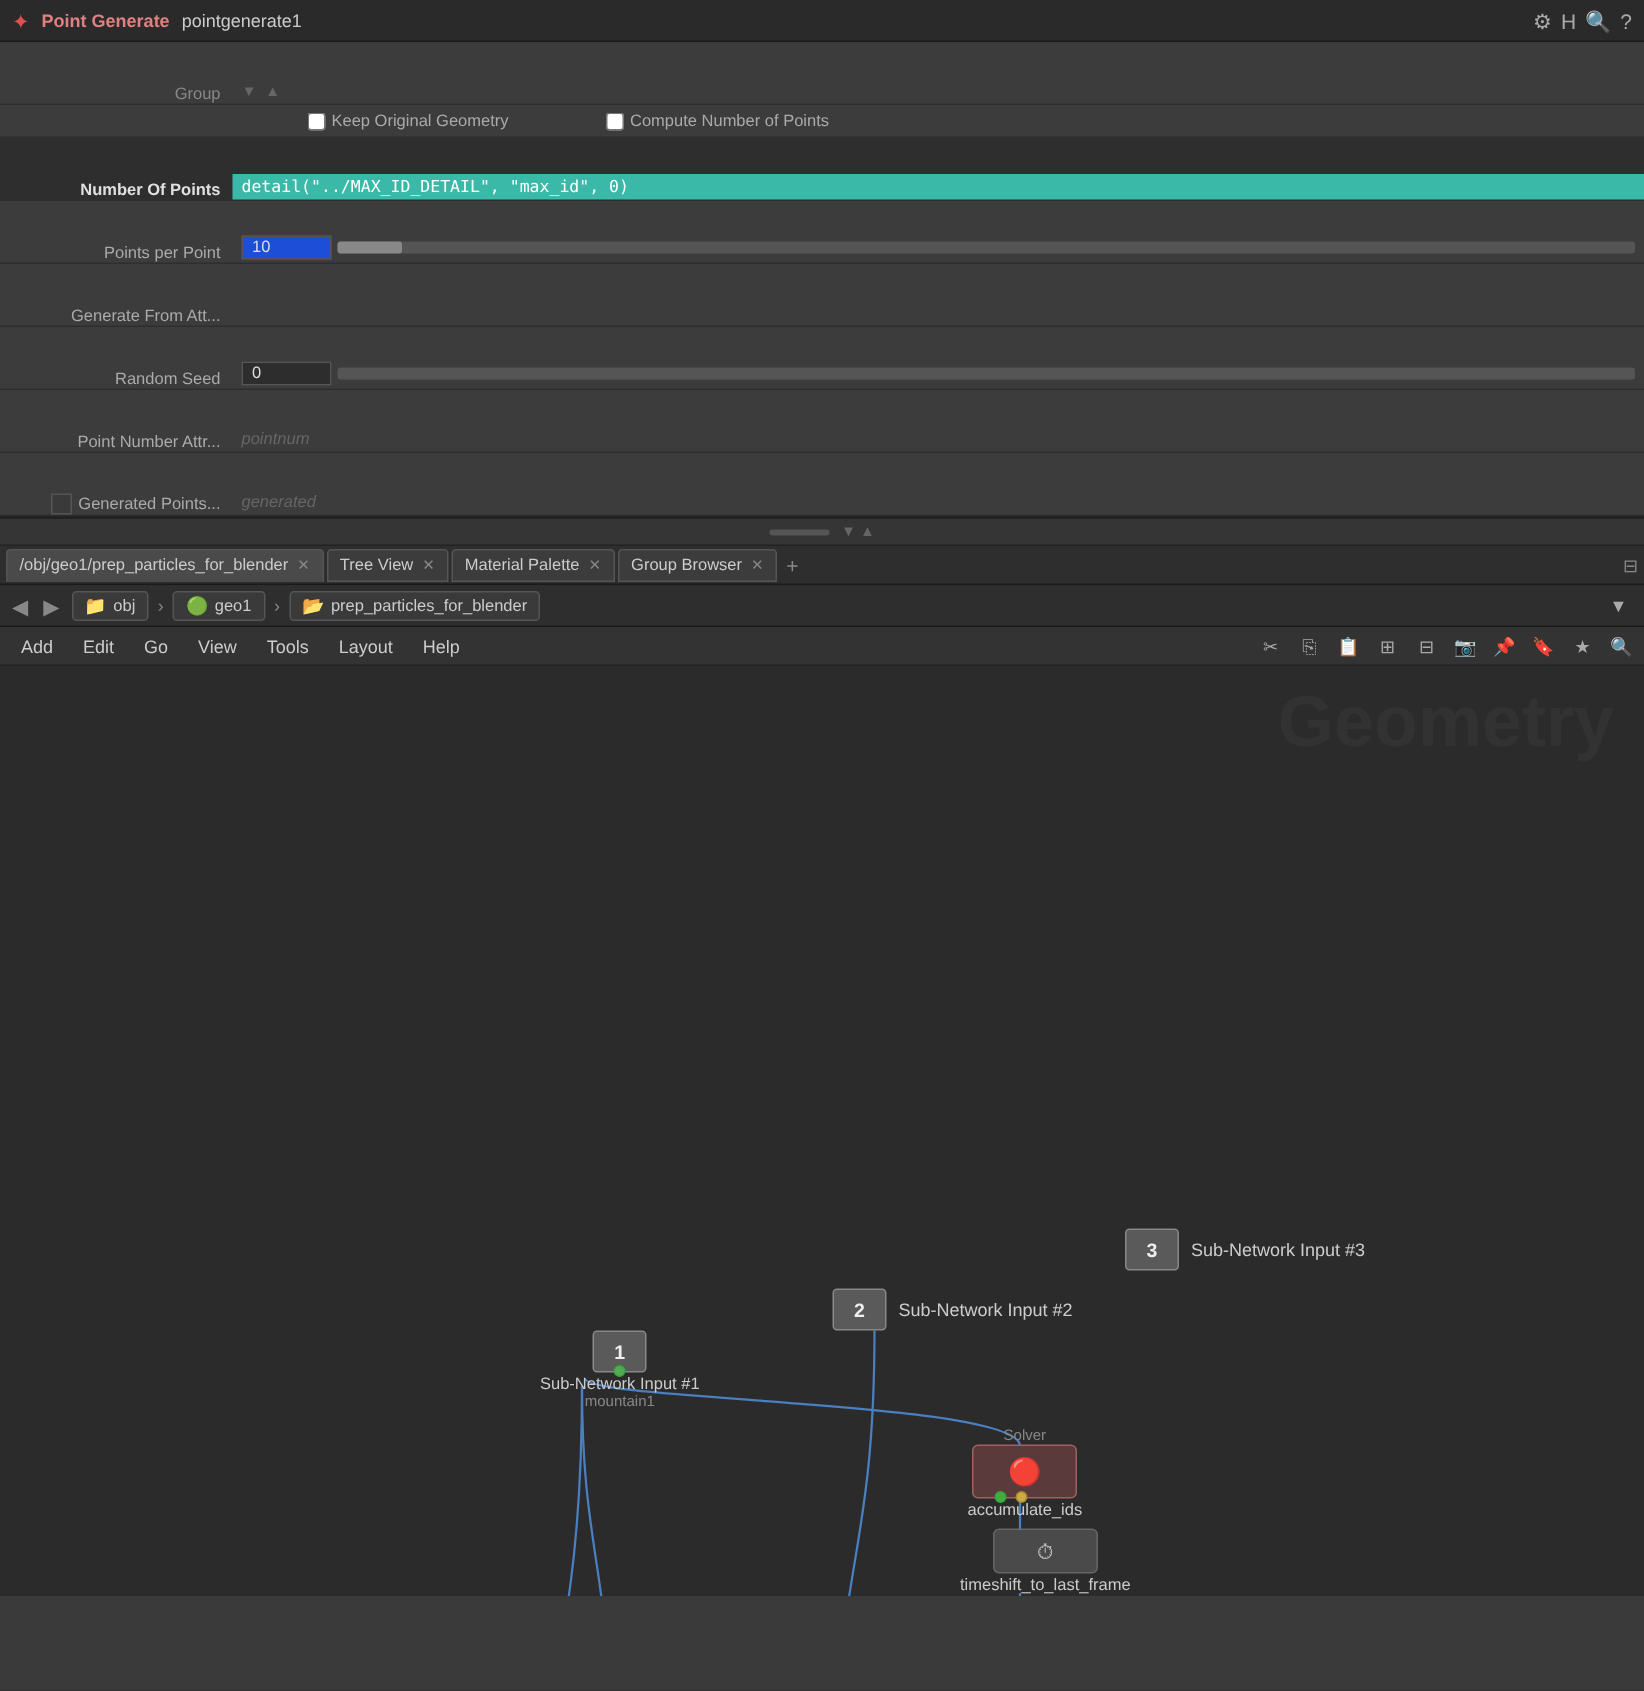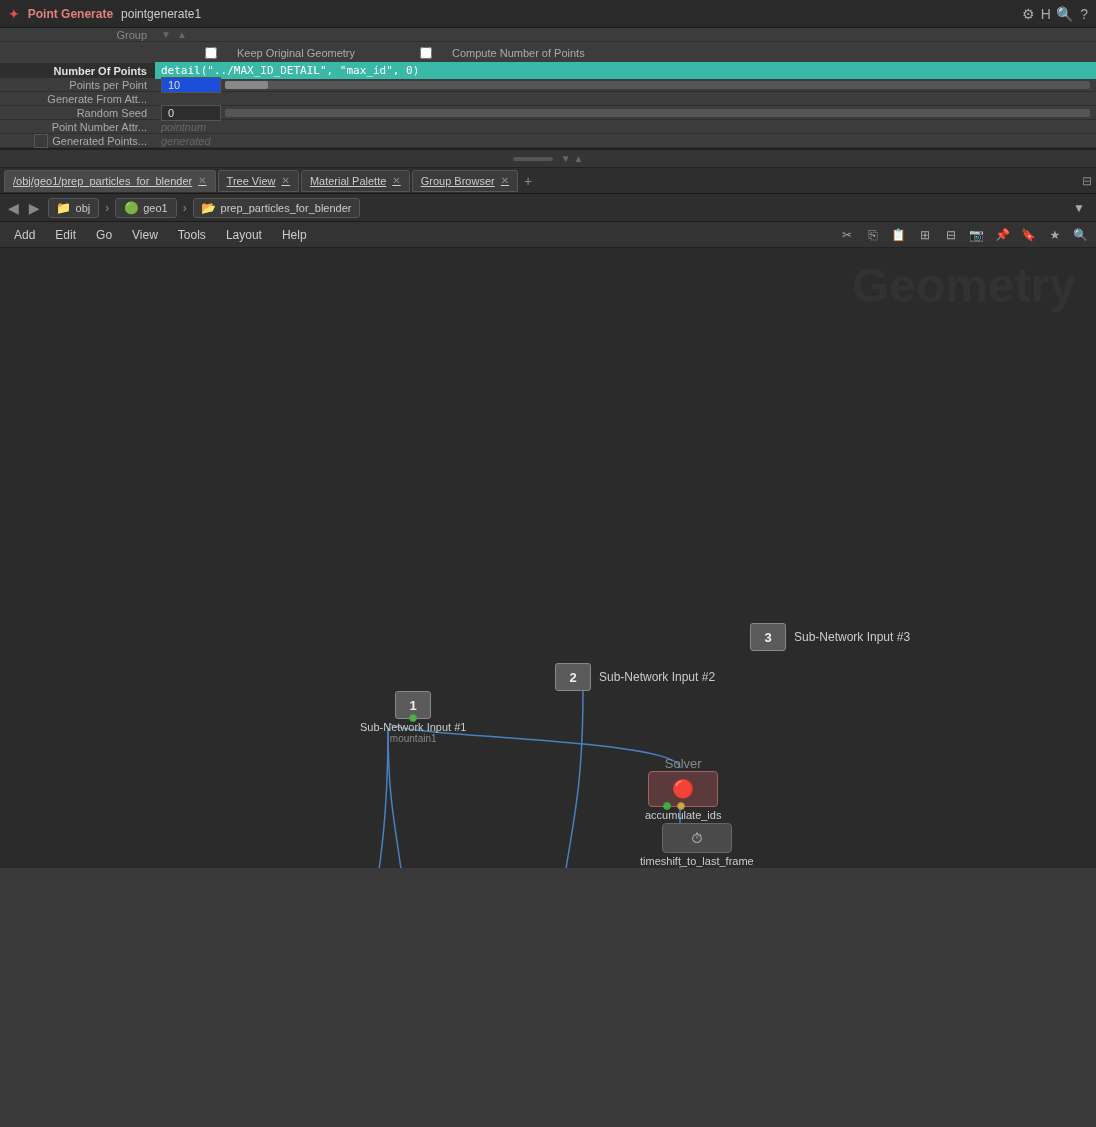--- a/index.html
+++ b/index.html
@@ -19,22 +19,22 @@
     #title-bar .window-controls { margin-left: auto; display: flex; gap: 6px; }
     #title-bar .window-controls span { color: #aaa; font-size: 14px; cursor: pointer; }
 
     
     #properties-panel {
       background: #3c3c3c;
       border-bottom: 2px solid #222;
     }
     .prop-row {
       display: flex;
-      align-items: center;
-      height: 14px;
+      align-items: flex-end;
+      height: 42px;
       border-bottom: 1px solid #2e2e2e;
     }
     .prop-label {
       width: 155px;
       text-align: right;
       padding-right: 8px;
       color: #aaa;
       font-size: 11px;
       flex-shrink: 0;
     }
@@ -58,21 +58,21 @@
       display: flex;
       align-items: center;
       height: 22px;
       padding-left: 160px;
       border-bottom: 1px solid #2e2e2e;
       gap: 20px;
     }
     .checkbox-item {
       display: flex;
       align-items: center;
-      gap: 20px;
+      gap: 4px;
       color: #aaa;
       font-size: 11px;
       padding-left: 45px;
     }
     .checkbox-item input[type=checkbox] {
       width: 12px; height: 12px;
       accent-color: #555;
     }
     .group-row .prop-label { color: #888; }
     .group-row .prop-value { color: #888; }
@@ -107,21 +107,20 @@
       align-items: center;
       gap: 4px;
       padding: 0 8px;
       height: 22px;
       background: #3c3c3c;
       border: 1px solid #555;
       border-radius: 3px 3px 0 0;
       cursor: pointer;
       font-size: 11px;
       color: #ccc;
-      text-decoration: underline;
     }
     .tab-item.active { background: #4a4a4a; border-bottom-color: #4a4a4a; }
     .tab-close { color: #888; font-size: 10px; margin-left: 2px; }
     .tab-add { color: #888; font-size: 14px; margin-left: 4px; cursor: pointer; }
     .tab-right { margin-left: auto; color: #888; }
 
     
     #net-toolbar {
       background: #2e2e2e;
       height: 28px;
@@ -254,21 +253,21 @@
     #connections-svg {
       position: absolute;
       top: 0; left: 0;
       width: 100%;
       height: 100%;
       pointer-events: none;
     }
 
     .node-type-label {
       color: #888;
-      font-size: 13px;
+      font-size: 10px;
     }
   </style>
 </head>
 <body>
 
 <div id="title-bar">
   <span class="app-icon">✦</span>
   <span style="color:#e08080;font-weight:bold">Point Generate</span>
   <span style="color:#ccc">pointgenerate1</span>
   <div class="window-controls">

